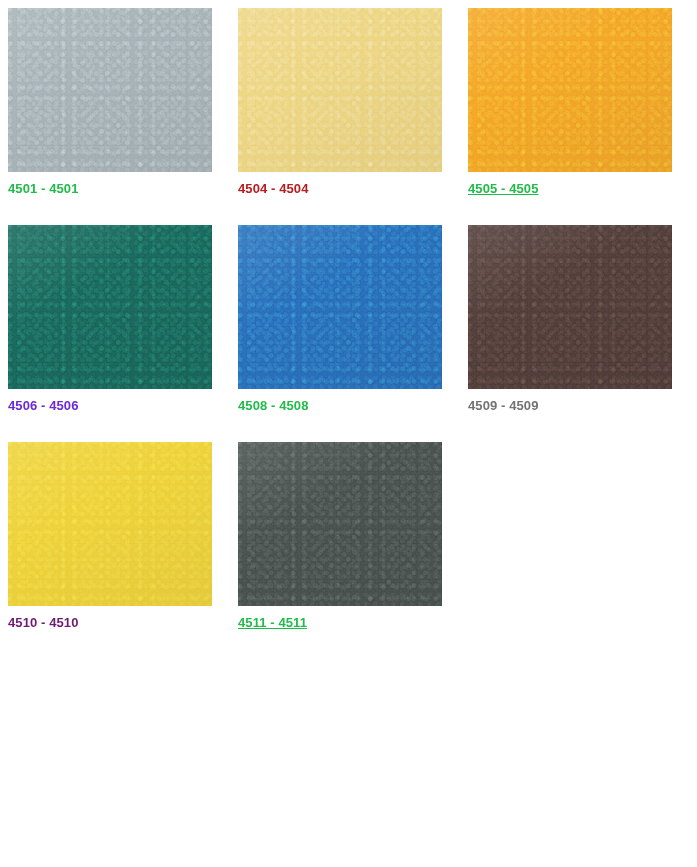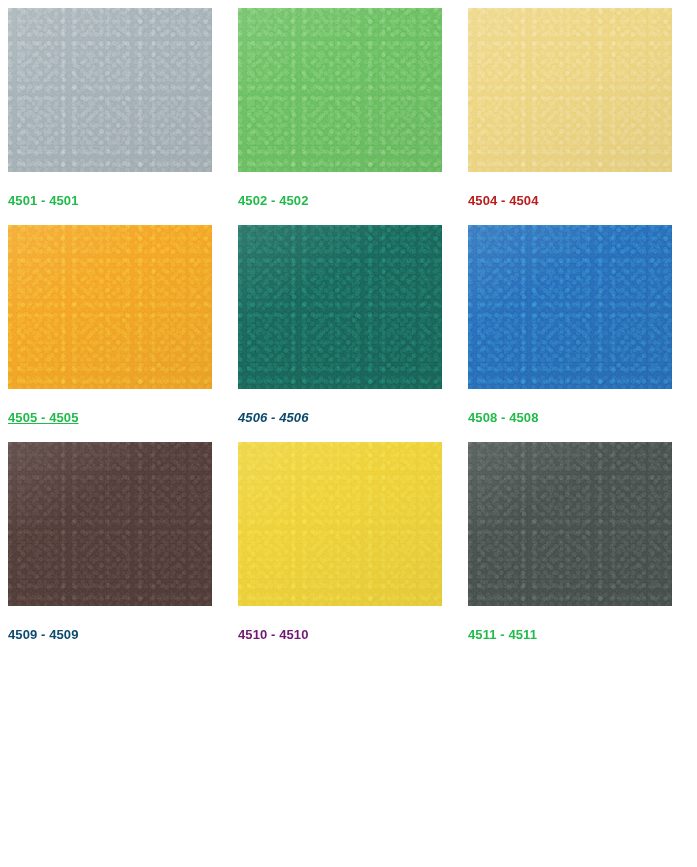--- a/index.html
+++ b/index.html
@@ -69,48 +69,40 @@
   }
 
   .swatch-chip .sheen {
     position: absolute;
     inset: 0;
     background: linear-gradient(150deg, rgba(255,255,255,0.10) 0%, rgba(255,255,255,0.0) 38%, rgba(0,0,0,0.045) 100%);
     pointer-events: none;
   }
 
   .swatch-label {
-    margin-top: 21px;
+    margin-top: 9px;
     font-size: 13px;
     font-weight: bold;
     line-height: 15px;
     letter-spacing: 0.1px;
     color: #22bb4b;
     white-space: nowrap;
   }
 </style>
 </head>
 <body>
 
 <div id="swatch-grid">
     <div class="swatch-cell">
       <div class="swatch-chip" title="light grey" style="background-color: rgb(169, 181, 186);">
         <div class="grain"></div>
         <div class="grain2"></div>
         <div class="sheen"></div>
       </div>
       <div class="swatch-label" style="color: rgb(34, 187, 75);">4501 - 4501</div>
-    </div>
-    <div class="swatch-cell">
-      <div class="swatch-chip" title="green" style="background-color: rgb(111, 194, 102);">
-        <div class="grain"></div>
-        <div class="grain2"></div>
-        <div class="sheen"></div>
-      </div>
-      <div class="swatch-label" style="color: rgb(34, 187, 75);">4502 - 4502</div>
     </div>
     <div class="swatch-cell">
       <div class="swatch-chip" title="light yellow" style="background-color: rgb(238, 215, 133);">
         <div class="grain"></div>
         <div class="grain2"></div>
         <div class="sheen"></div>
       </div>
       <div class="swatch-label" style="color: #b91c1c;">4504 - 4504</div>
     </div>
     <div class="swatch-cell">
@@ -120,51 +112,51 @@
         <div class="sheen"></div>
       </div>
       <div class="swatch-label" style="color: rgb(34, 187, 75); text-decoration: underline;">4505 - 4505</div>
     </div>
     <div class="swatch-cell">
       <div class="swatch-chip" title="dark teal green" style="background-color: rgb(27, 107, 94);">
         <div class="grain"></div>
         <div class="grain2"></div>
         <div class="sheen"></div>
       </div>
-      <div class="swatch-label" style="color: #0c4a6e; font-style: italic;">4506 - 4506</div>
+      <div class="swatch-label" style="color: #6d28d9;">4506 - 4506</div>
     </div>
     <div class="swatch-cell">
       <div class="swatch-chip" title="blue" style="background-color: rgb(42, 114, 189);">
         <div class="grain"></div>
         <div class="grain2"></div>
         <div class="sheen"></div>
       </div>
       <div class="swatch-label" style="color: rgb(34, 187, 75);">4508 - 4508</div>
     </div>
     <div class="swatch-cell">
       <div class="swatch-chip" title="dark brown" style="background-color: rgb(84, 64, 60);">
         <div class="grain"></div>
         <div class="grain2"></div>
         <div class="sheen"></div>
       </div>
-      <div class="swatch-label" style="color: #0c4a6e;">4509 - 4509</div>
+      <div class="swatch-label" style="color: #737373;">4509 - 4509</div>
     </div>
     <div class="swatch-cell">
       <div class="swatch-chip" title="yellow" style="background-color: rgb(239, 211, 60);">
         <div class="grain"></div>
         <div class="grain2"></div>
         <div class="sheen"></div>
       </div>
       <div class="swatch-label" style="color: #701a75;">4510 - 4510</div>
     </div>
     <div class="swatch-cell">
       <div class="swatch-chip" title="dark grey" style="background-color: rgb(76, 84, 81);">
         <div class="grain"></div>
         <div class="grain2"></div>
         <div class="sheen"></div>
       </div>
-      <div class="swatch-label" style="color: rgb(34, 187, 75);">4511 - 4511</div>
+      <div class="swatch-label" style="color: rgb(34, 187, 75); text-decoration: underline;">4511 - 4511</div>
     </div>
     <div class="swatch-cell empty">
       <div class="swatch-chip" title="empty placeholder"></div>
       <div class="swatch-label" style="color: rgb(34, 187, 75);"></div>
     </div>
   </div>
 
 </body></html>

